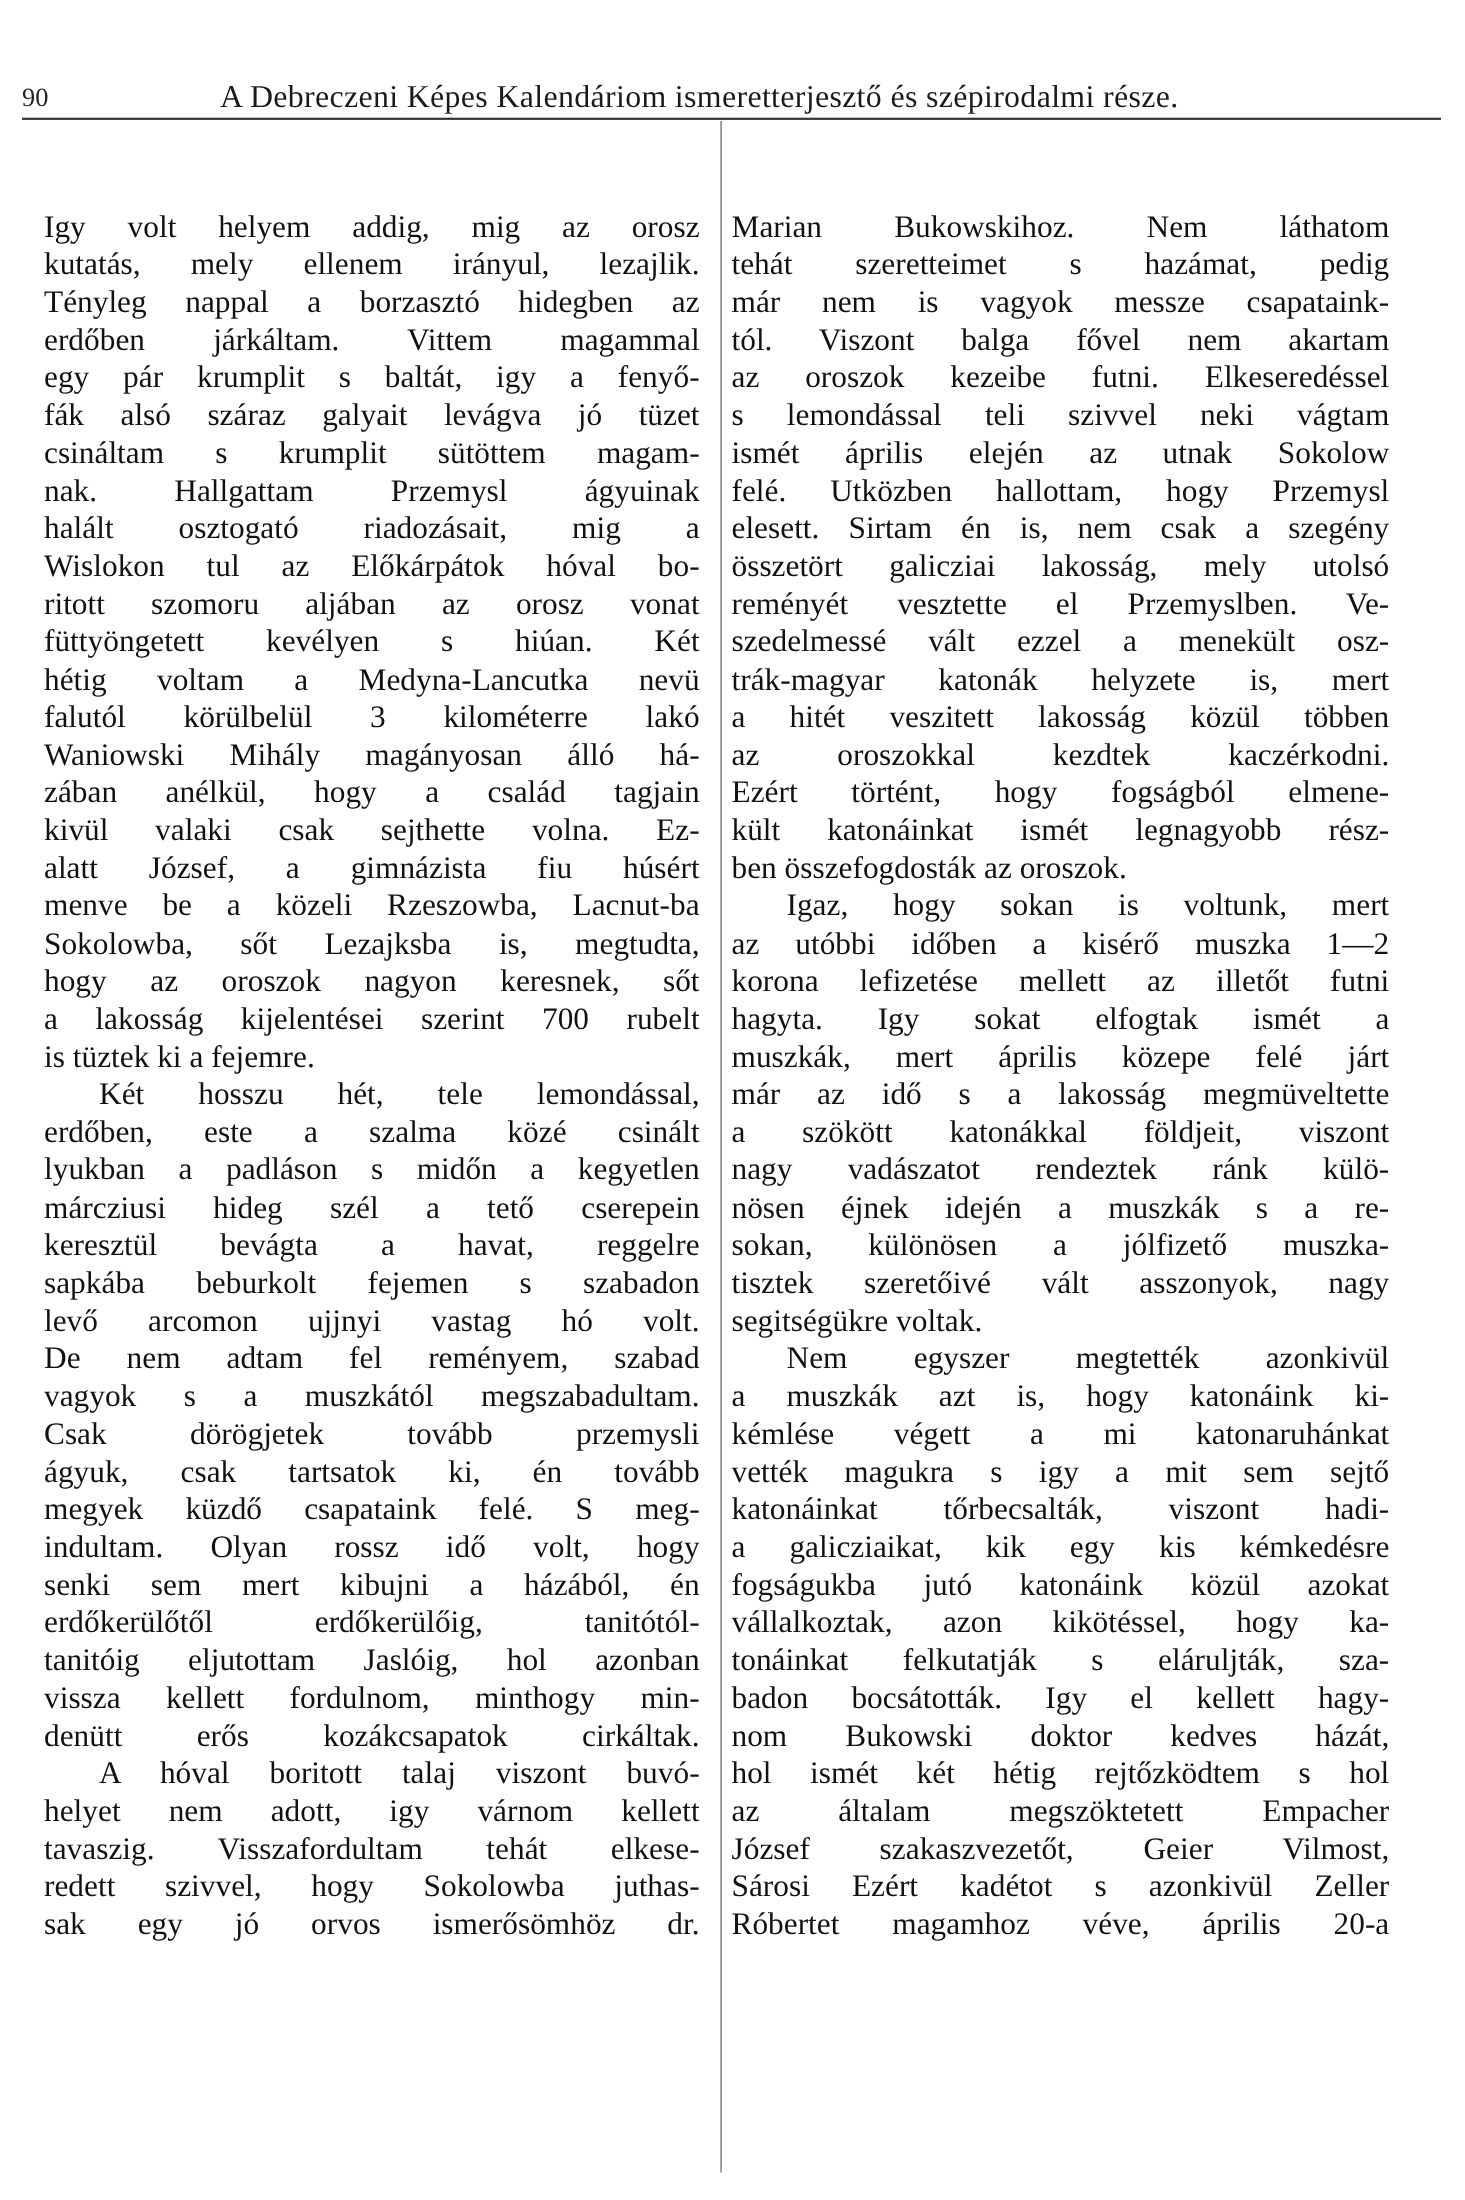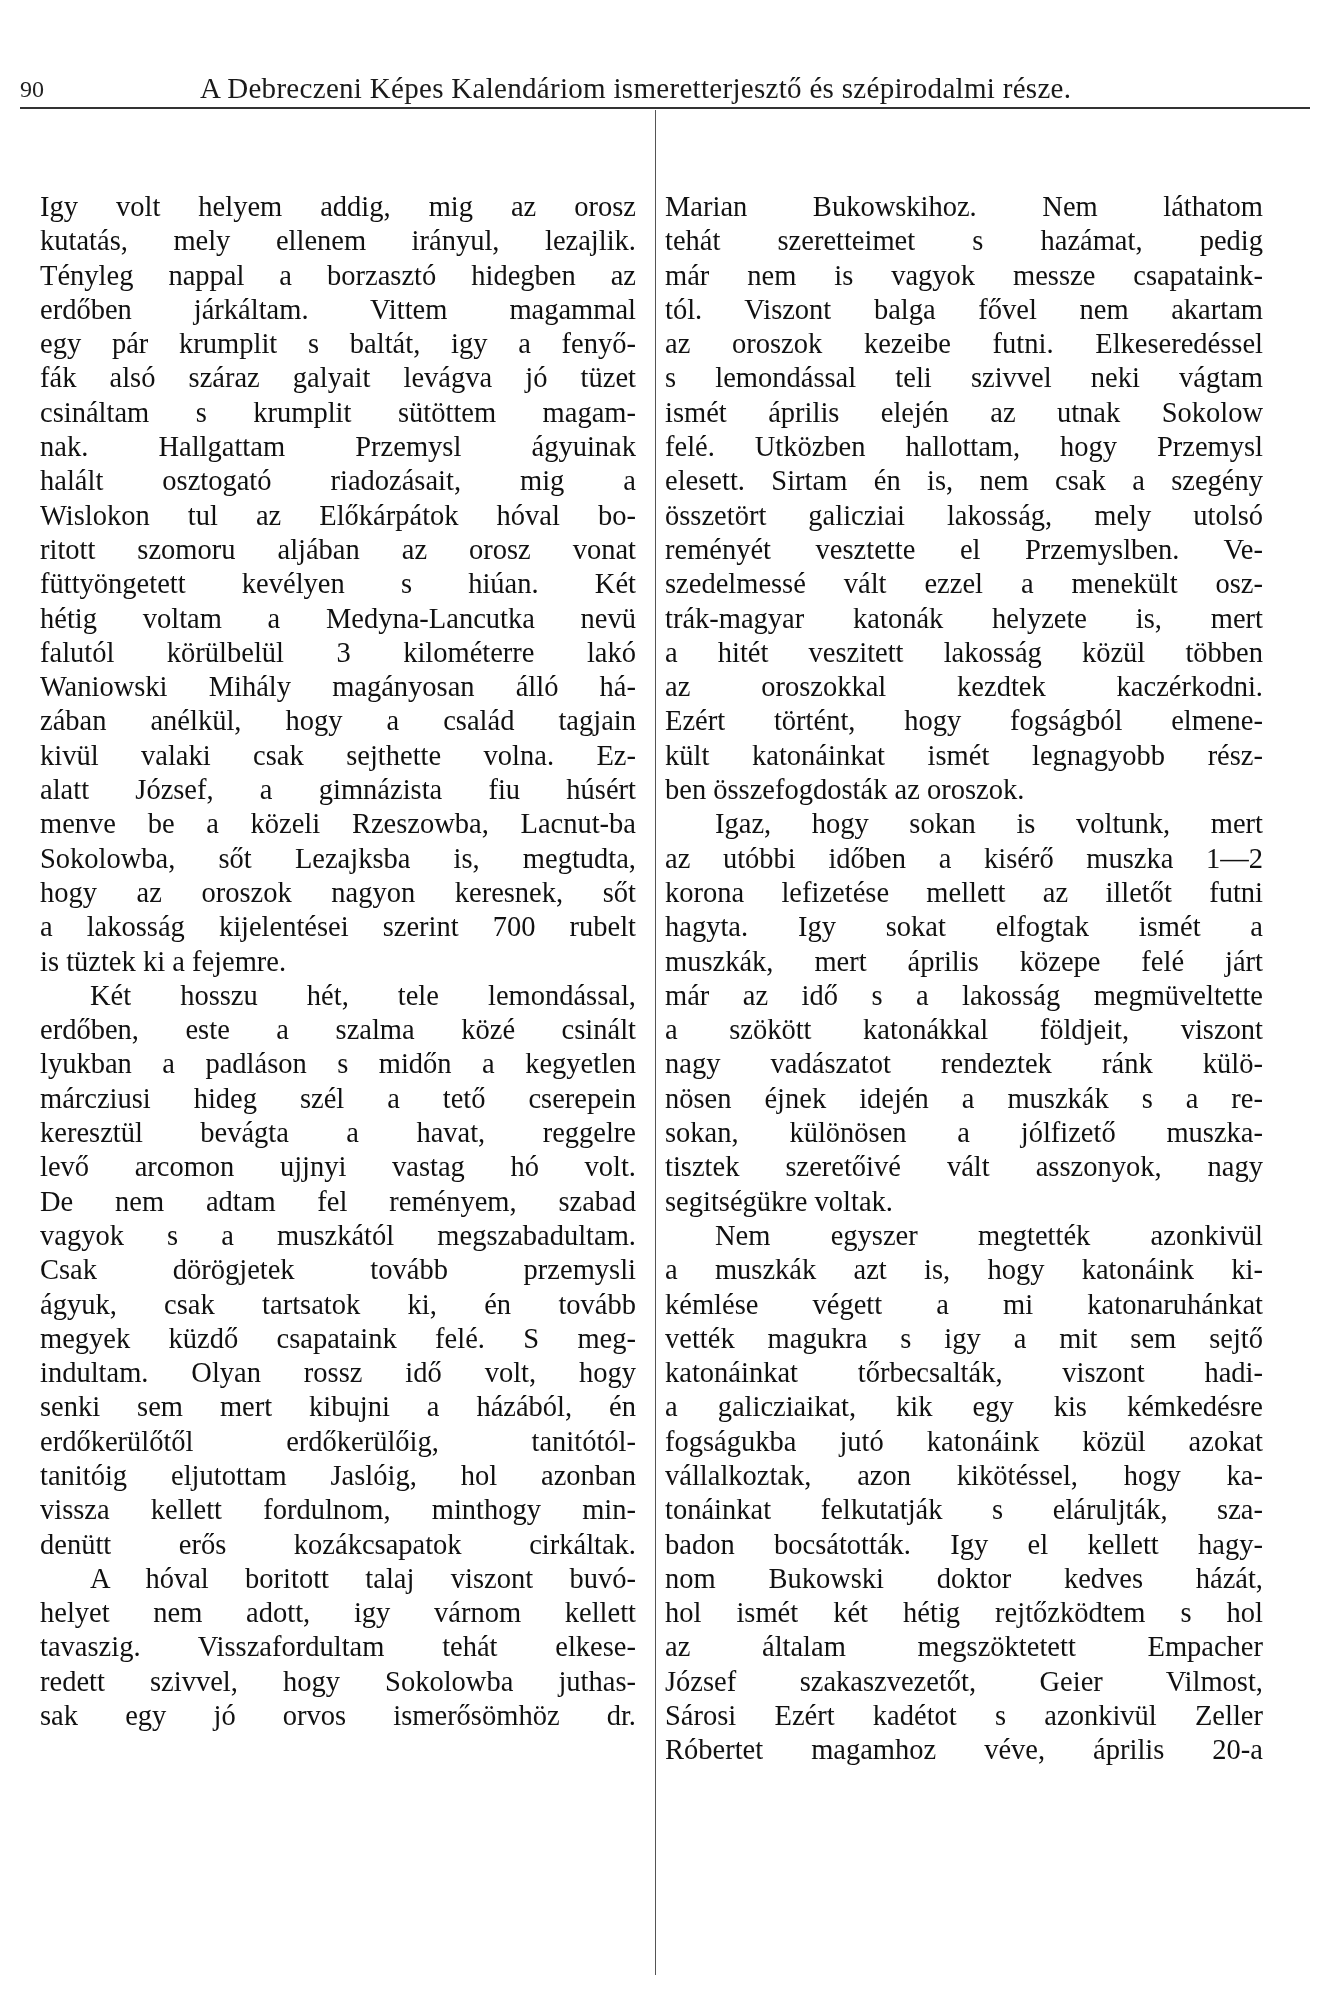--- a/index.html
+++ b/index.html
@@ -70,20 +70,21 @@
     <div class="line">menve be a közeli Rzeszowba, Lacnut-ba</div>
     <div class="line">Sokolowba, sőt Lezajksba is, megtudta,</div>
     <div class="line">hogy az oroszok nagyon keresnek, sőt</div>
     <div class="line">a lakosság kijelentései szerint 700 rubelt</div>
     <div class="line last">is tüztek ki a fejemre.</div>
     <div class="line indent">Két hosszu hét, tele lemondással,</div>
     <div class="line">erdőben, este a szalma közé csinált</div>
     <div class="line">lyukban a padláson s midőn a kegyetlen</div>
     <div class="line">márcziusi hideg szél a tető cserepein</div>
     <div class="line">keresztül bevágta a havat, reggelre</div>
+    <div class="line">sapkába beburkolt fejemen s szabadon</div>
     <div class="line">levő arcomon ujjnyi vastag hó volt.</div>
     <div class="line">De nem adtam fel reményem, szabad</div>
     <div class="line">vagyok s a muszkától megszabadultam.</div>
     <div class="line">Csak dörögjetek tovább przemysli</div>
     <div class="line">ágyuk, csak tartsatok ki, én tovább</div>
     <div class="line">megyek küzdő csapataink felé. S meg-</div>
     <div class="line">indultam. Olyan rossz idő volt, hogy</div>
     <div class="line">senki sem mert kibujni a házából, én</div>
     <div class="line">erdőkerülőtől erdőkerülőig, tanitótól-</div>
     <div class="line">tanitóig eljutottam Jaslóig, hol azonban</div>

